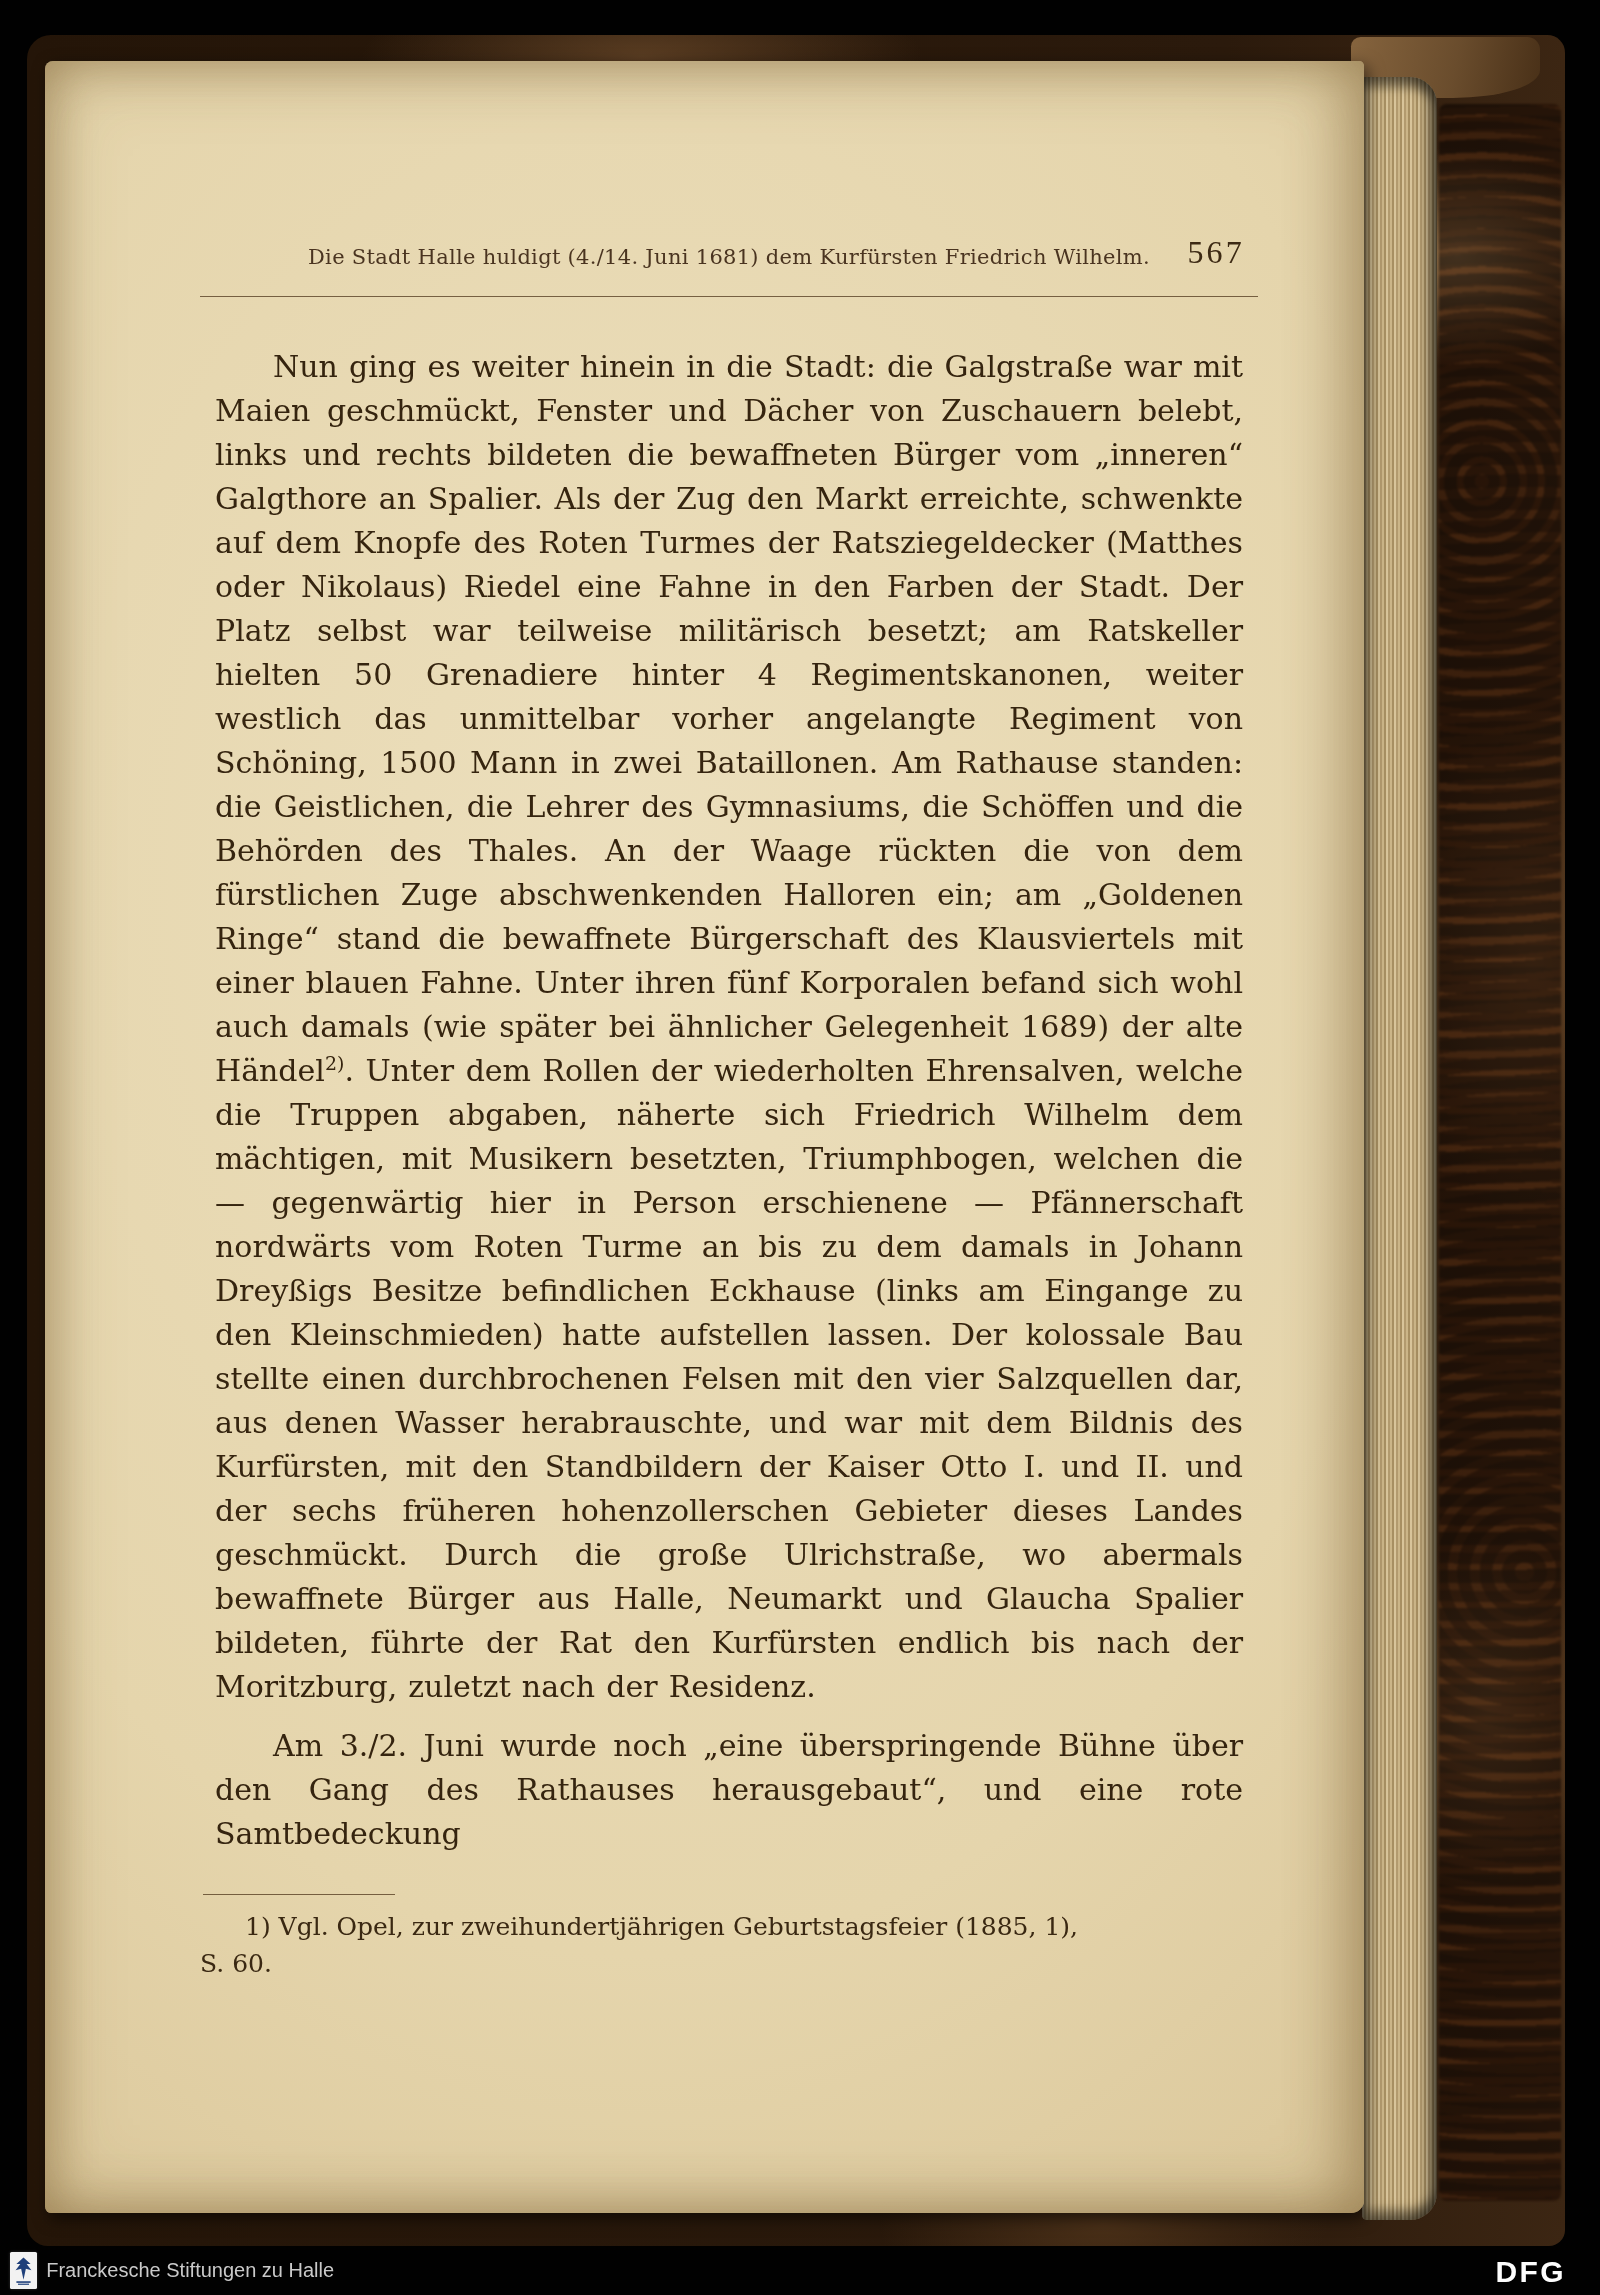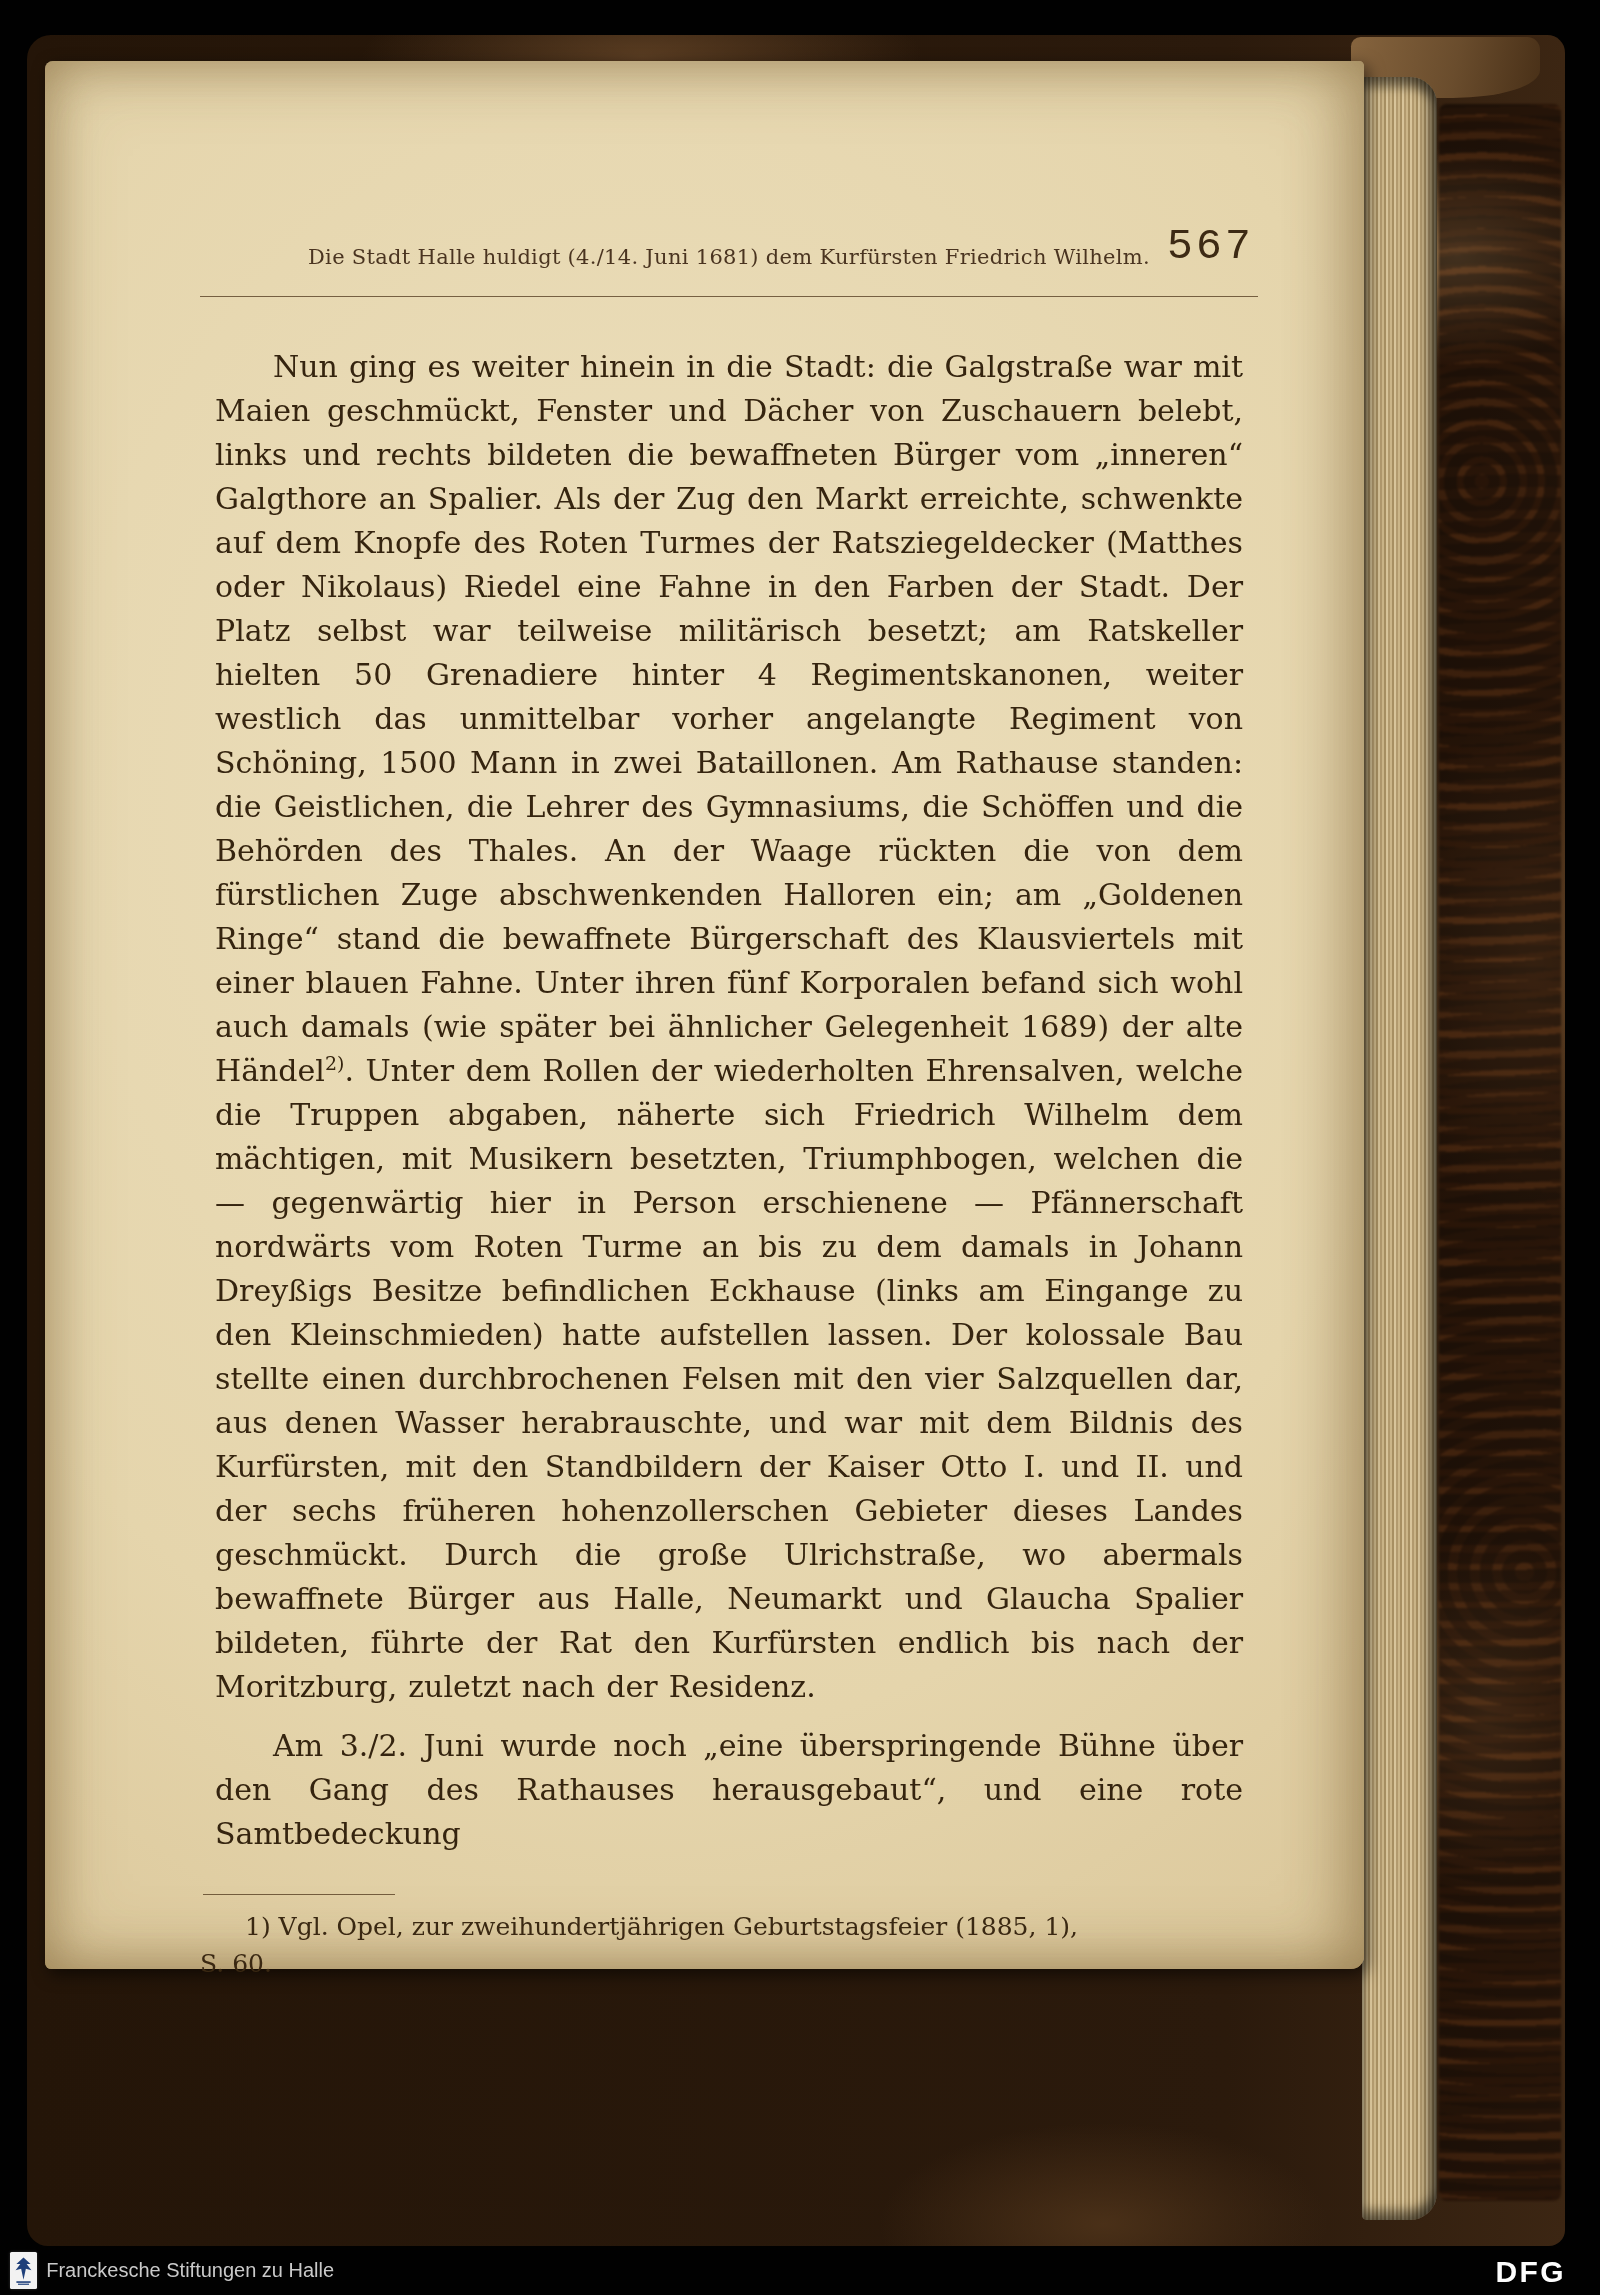--- a/index.html
+++ b/index.html
@@ -34,41 +34,41 @@
     border-radius:9.6px 12.8px 46% 34%;opacity:.92;
   }
   .page-edges{
     position:absolute;left:1362px;top:77px;width:75px;height:2143px;
     background:repeating-linear-gradient(90deg,#d8c49a 0 2.4px,#b29a6e 2.4px 4px,#cbb588 4px 6.4px,#a78f62 6.4px 8px);
     border-radius:3.2px 27px 27px 4.8px;
     box-shadow:inset -8px 0 12.8px rgba(0,0,0,.5), inset 0 11.2px 9.6px rgba(0,0,0,.35), inset 0 -11.2px 9.6px rgba(0,0,0,.35);
   }
   
   .page{
-    position:absolute;left:45px;top:61px;width:1319px;height:1908px;
+    position:absolute;left:45px;top:61px;width:1319px;height:2152px;
     border-radius:8px 4.8px 12.8px 6.4px;
     background:radial-gradient(ellipse 120% 100% at 45% 38%, #ecdfbd 0%, #e5d5ac 50%, #d8c395 84%, #c4a977 100%);
     box-shadow:
       inset 0 0 80px rgba(120,90,40,.28),
       inset -21px 0 56px rgba(110,80,35,.33),
       inset 17.6px 0 37px rgba(100,70,30,.18),
       4px 5.6px 16px rgba(0,0,0,.55);
     color:#33220f;
   }
   .head-row{
     position:absolute;left:155px;top:184px;width:1058px;
     display:flex;justify-content:center;align-items:baseline;
   }
   .running-head{
     font-size:21px;letter-spacing:0.3px;color:#4a3420;white-space:nowrap;
   }
   .page-number{
-    position:absolute;right:4px;bottom:-1.6px;
-    font-size:43px;letter-spacing:3.2px;color:#3d2a14;
-    font-family:Liberation Mono, monospace;
+    position:absolute;right:13px;bottom:-1.6px;
+    font-size:32px;letter-spacing:3.2px;color:#3d2a14;
+    font-family:Liberation Serif, serif;
   }
   .head-rule{
     position:absolute;left:155px;top:235px;width:1058px;height:0;
     border-top:1.6px solid rgba(74,48,22,.72);
   }
   .text-column{
     position:absolute;left:155px;top:269px;width:1058px;
   }
   .body-par{
     margin:15px;font-size:30px;line-height:44px;text-align:justify;

